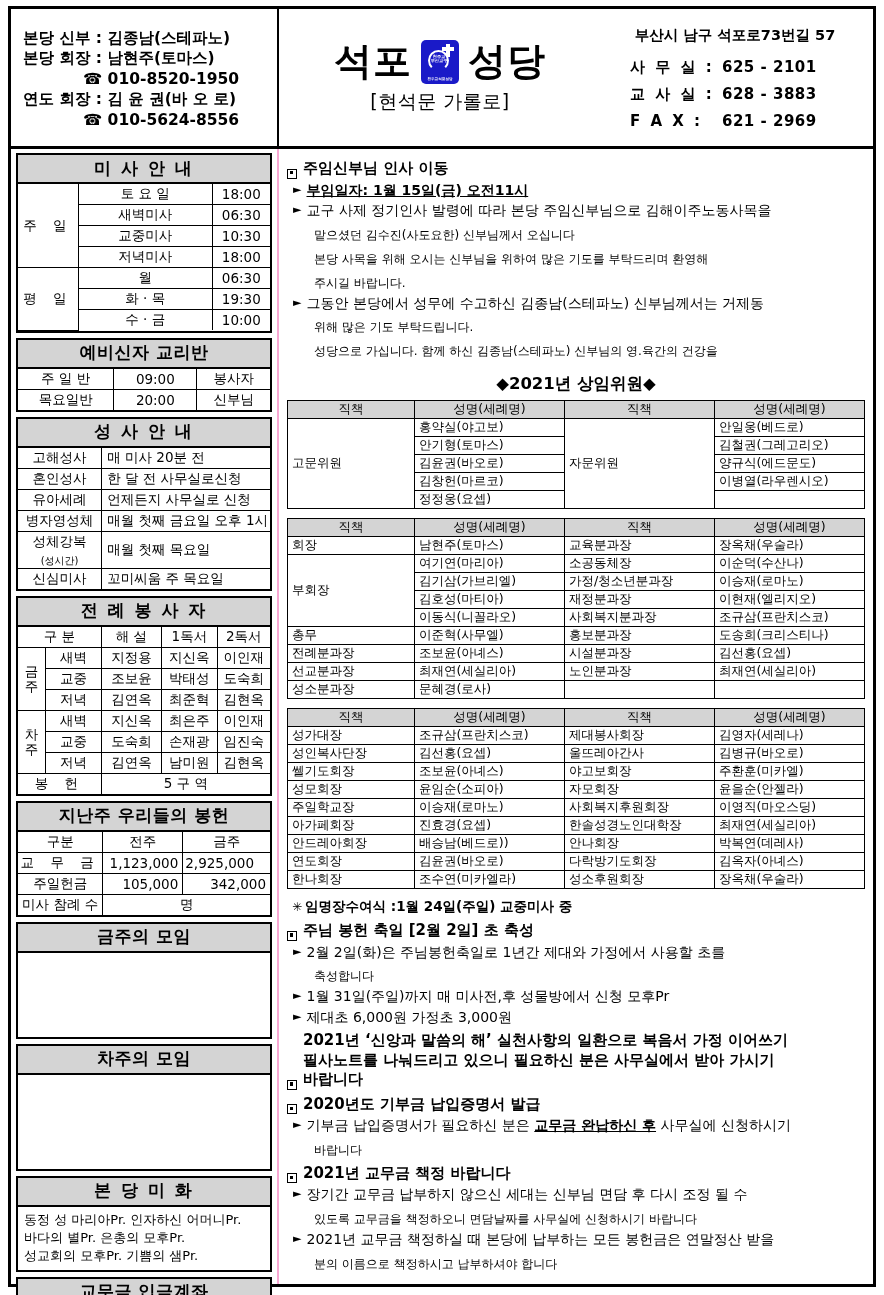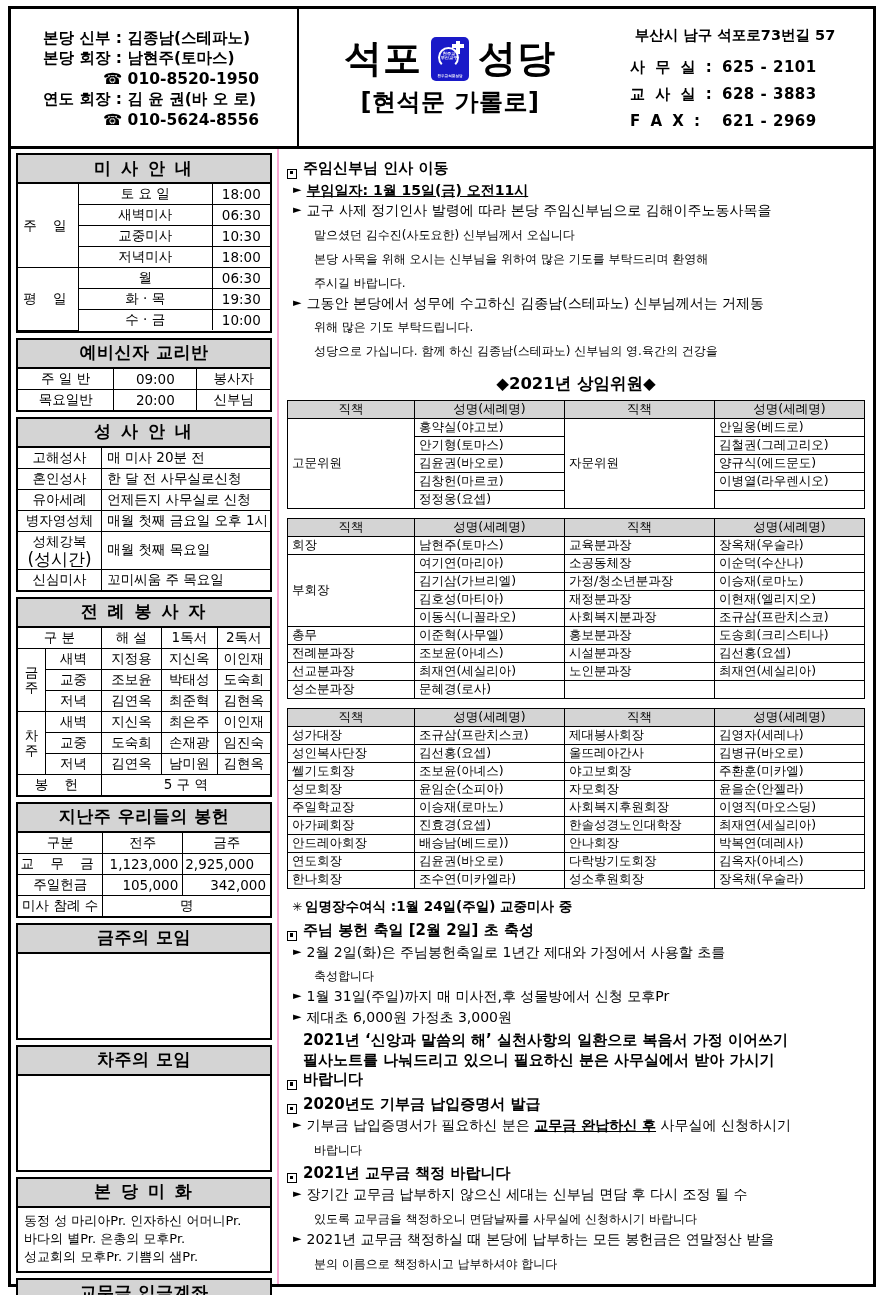--- a/index.html
+++ b/index.html
@@ -24,21 +24,21 @@
     display: flex;
     border-bottom: 3px solid #000;
     height: 140px;
     align-items: stretch;
   }
   .hdr-left {
     width: 268px;
     border-right: 2px solid #000;
     padding: 8px 6px 4px 12px;
     display: flex; flex-direction: column; justify-content: center;
-    font-size: 15.5px; font-weight: bold; line-height: 1.0; margin-left: 20px;
+    font-size: 15.5px; font-weight: bold; line-height: 1.0;
   }
   .hdr-left .ln { margin: 2.5px 0; white-space: nowrap; }
   .hdr-left .ln.ind { text-align: center; padding-left: 28px; }
   .hdr-mid {
     flex: 1;
     display: flex; flex-direction: column;
     align-items: center; justify-content: center;
     padding-bottom: 4px;
   }
   .title-row { display: flex; align-items: center; gap: 9px; }
@@ -61,21 +61,21 @@
   .logo .inner-txt {
     position: absolute; left: 9px; top: 15px;
     width: 18px; text-align: center;
     font-size: 4.2px; color: #fff; line-height: 1.15; font-weight: bold;
   }
   .logo .btm-txt {
     position: absolute; left: 2px; bottom: 2.5px;
     width: 34px; text-align: center;
     font-size: 3.6px; color: #fff; font-weight: bold;
   }
-  .subtitle { font-size: 24px; font-weight: bold; margin-top: 2px; letter-spacing: 0.5px; }
+  .subtitle { font-size: 19px; font-weight: normal; margin-top: 2px; letter-spacing: 0.5px; }
   .hdr-right {
     width: 272px;
     padding: 8px 10px 4px 6px;
     display: flex; flex-direction: column; justify-content: center;
     font-size: 15px; font-weight: bold;
   }
   .hdr-right .addr { text-align: center; margin-bottom: 9px; white-space: nowrap; font-size: 14.5px; }
   .hdr-right .tel { display: flex; justify-content: center; margin: 4px 0; white-space: nowrap; }
   .hdr-right .tel .lab { width: 92px; letter-spacing: 2.5px; }
   .hdr-right .tel .num { width: 118px; letter-spacing: 0.5px; }
@@ -112,21 +112,21 @@
   table.t tr td:first-child { border-left: none; }
   table.t tr td:last-child { border-right: none; }
   table.t tr:first-child td { border-top: none; }
   table.t tr:last-child td { border-bottom: none; }
   .wide-lab { letter-spacing: 6px; }
   .vrt { font-size: 13.5px; letter-spacing: 0px; }
   .vrt span { display: block; line-height: 1.05; }
   .sacr td { font-size: 12.5px; height: 19px; }
   .sacr td.l { width: 38%; }
   .sacr td.r { text-align: left; padding-left: 5px; }
-  .small2 { font-size: 17px; line-height: 1.0; margin-top: 12px; }
+  .small2 { font-size: 10px; line-height: 1.0; margin-top: 12px; }
   .blank-box { height: 84px; background: #fff; }
   .blank-box.b2 { height: 94px; }
   .beautify { padding: 4px 6px; font-size: 13px; line-height: 1.42; }
 
   
   .ann { margin-bottom: 2px; }
   .ann-head {
     font-size: 15px; font-weight: bold;
     display: flex; align-items: flex-end; gap: 6px;
     line-height: 1.3; margin-top: 5px;

